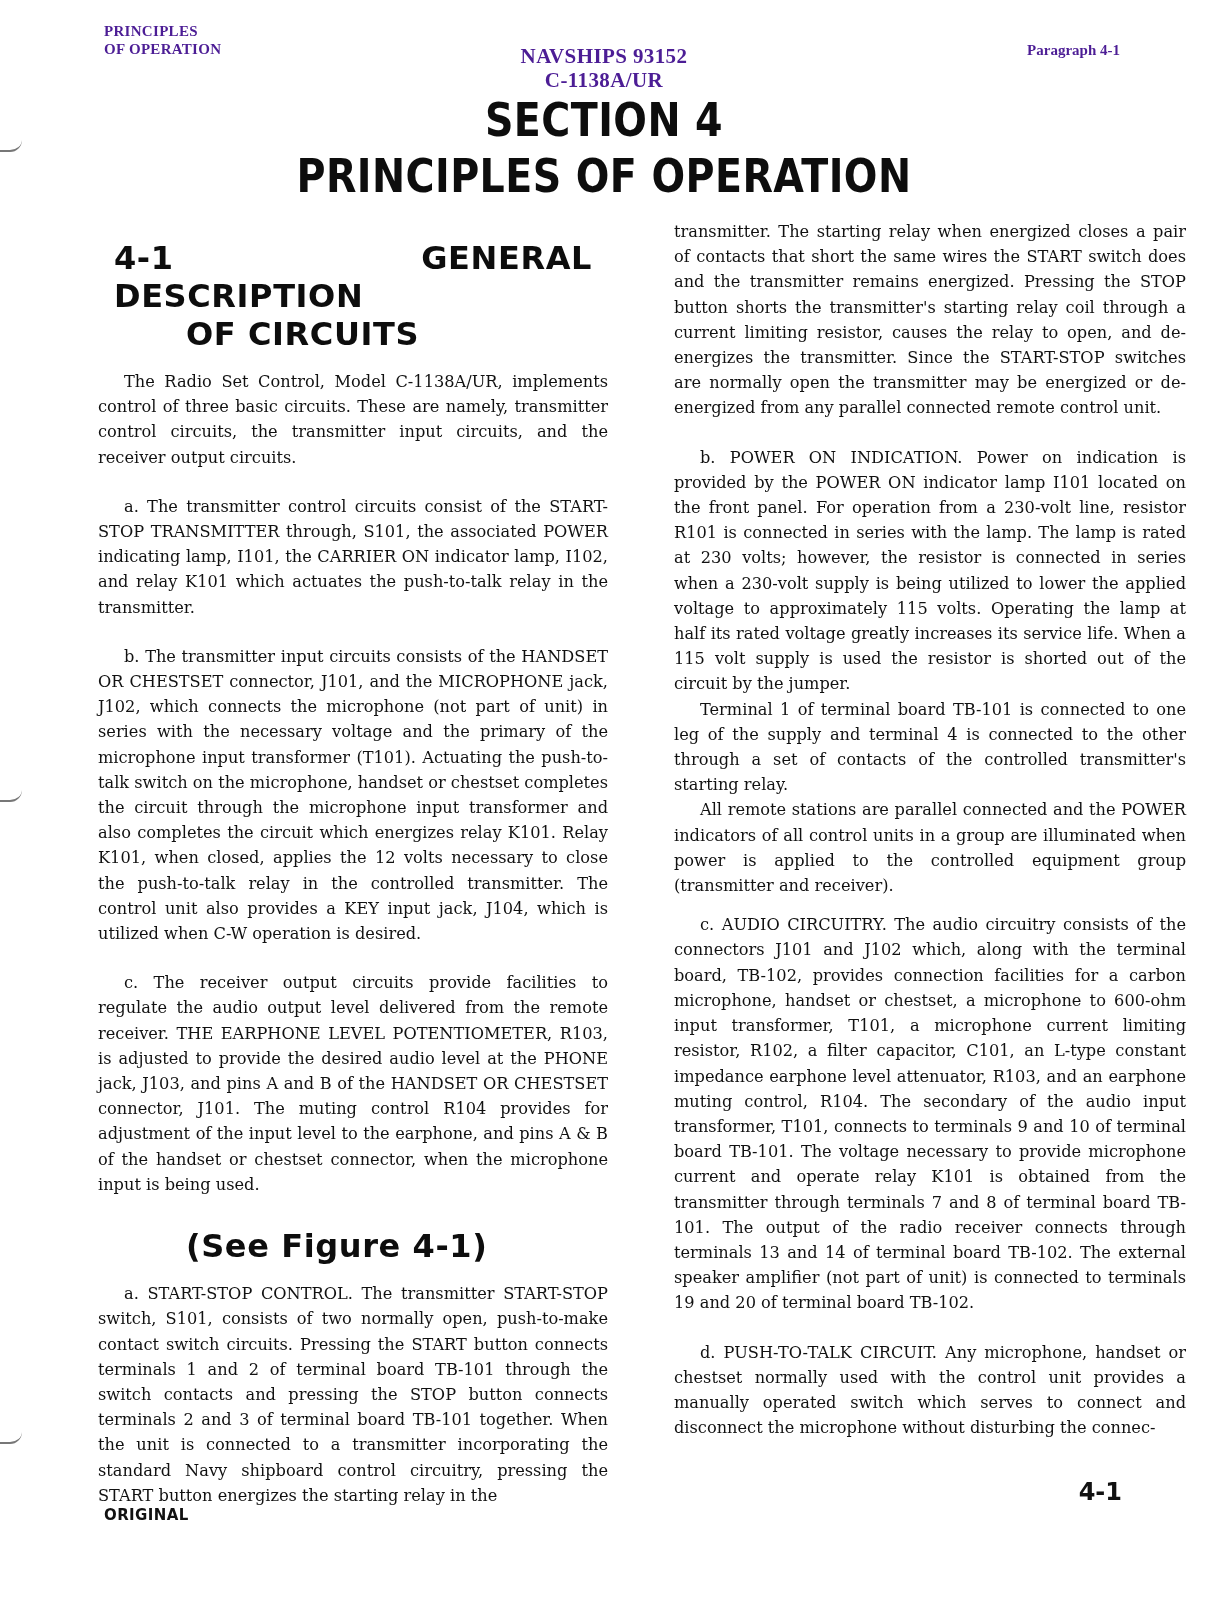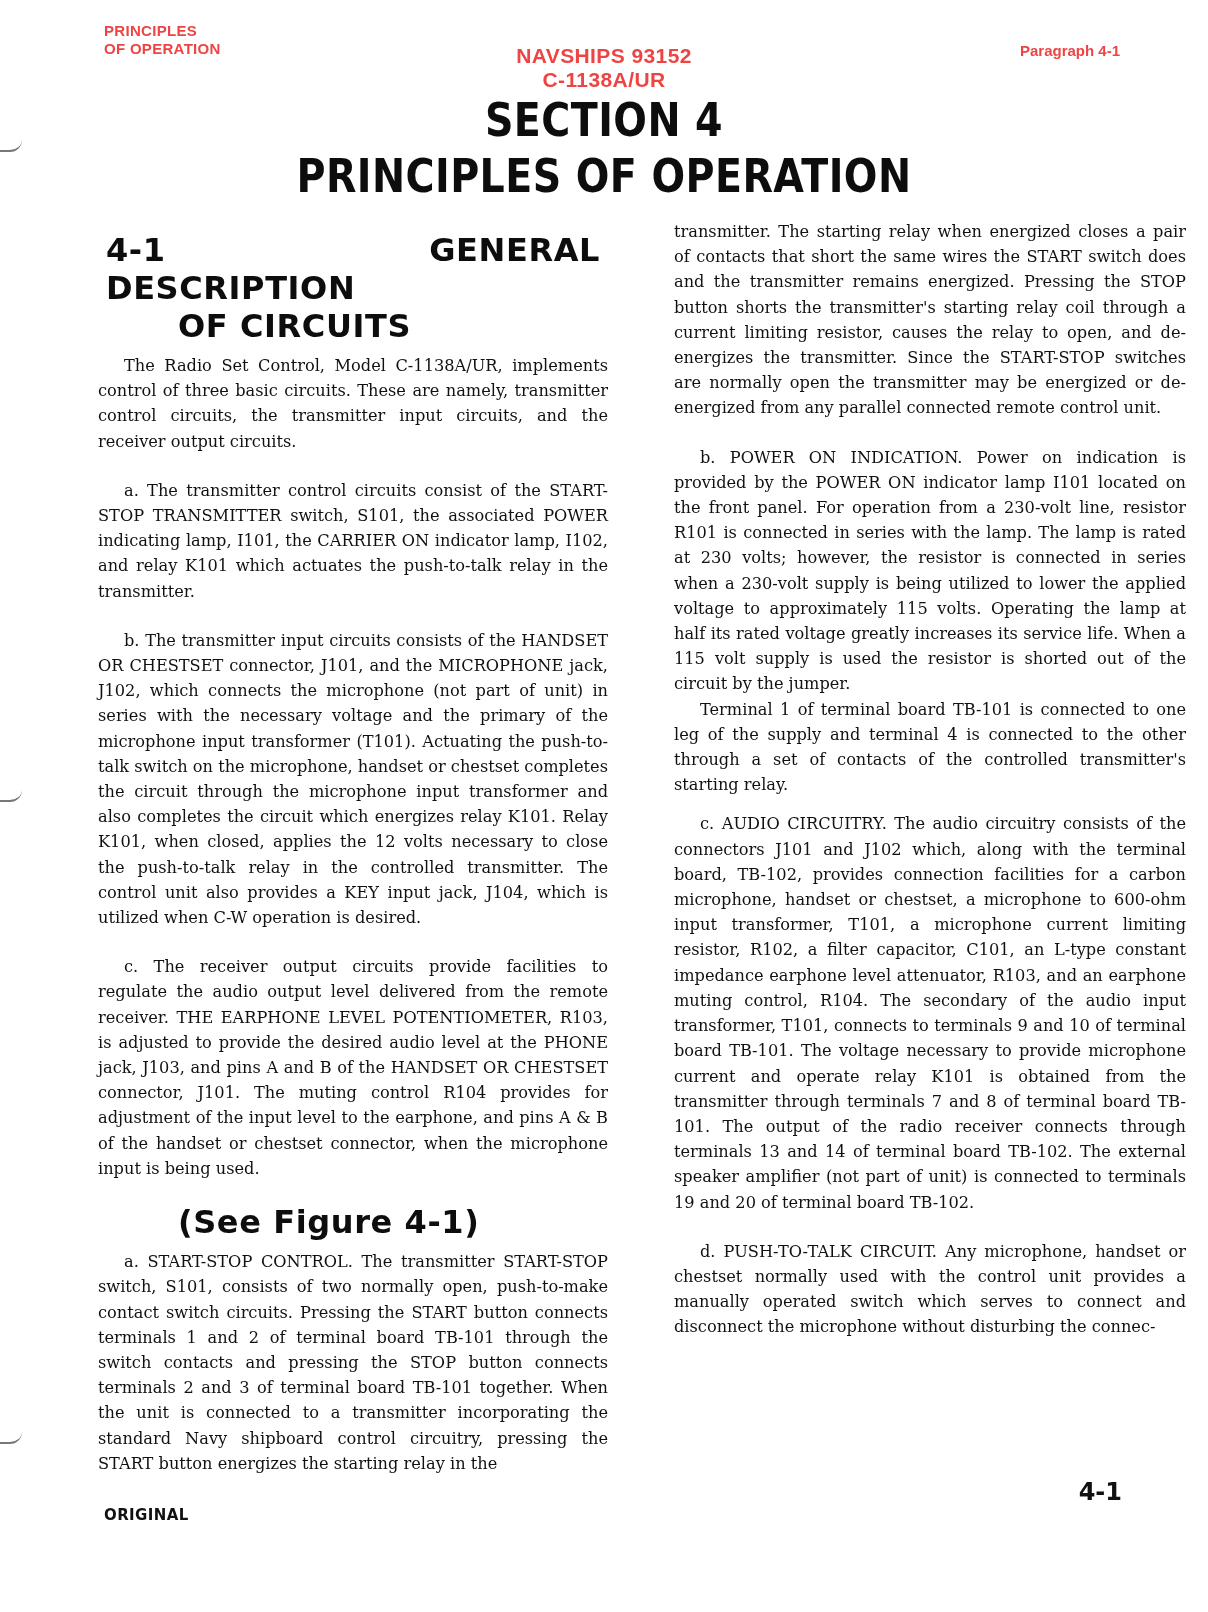--- a/index.html
+++ b/index.html
@@ -1,40 +1,40 @@
 <!DOCTYPE html>
 <html><head>
   <meta charset="utf-8">
   <style>
     html, body { margin: 0; padding: 0; background: #ffffff; }
     body {
       width: 1208px; height: 1612px; position: relative; overflow: hidden;
       color: #111111;
       font-family: "DejaVu Serif", "Liberation Serif", serif;
     }
-    .hdr { position: absolute; font-family: Liberation Sans, sans-serif; font-weight: bold; color: #ef4444; }
+    .hdr { position: absolute; font-family: Liberation Serif, serif; font-weight: bold; color: #4c1d95; }
     .hdr-left { left: 104px; top: 22px; font-size: 15px; line-height: 18px; letter-spacing: 0.3px; }
     .hdr-center { left: 0; width: 1208px; top: 44px; text-align: center; font-size: 21px; line-height: 24px; letter-spacing: 0.4px; }
     .hdr-right { right: 88px; top: 42px; font-size: 15px; margin-left: 44px; }
     .section-title {
       position: absolute; left: 0; width: 1208px; text-align: center;
       font-family: "DejaVu Sans", "Liberation Sans", sans-serif; font-weight: bold;
       transform: scaleX(0.86); transform-origin: 604px 0;
       letter-spacing: 0.5px; color: #0d0d0d;
     }
     .sec-num { top: 94px; font-size: 46px; line-height: 52px; }
     .sec-name { top: 150px; font-size: 46px; line-height: 52px; }
 
     .col { position: absolute; width: 510px; font-size: 16.2px; line-height: 25.2px; text-align: justify; }
     .col-left { left: 98px; top: 223px; }
     .col-right { left: 674px; top: 219px; width: 512px; }
 
     .h2 {
       font-family: "DejaVu Sans", "Liberation Sans", sans-serif; font-weight: bold;
-      font-size: 32px; line-height: 38px; margin: 8px; letter-spacing: 0.6px; color: #0d0d0d;
+      font-size: 32px; line-height: 38px; margin: 16px; letter-spacing: 0.6px; color: #0d0d0d;
     }
     .h2 .indent { display: block; padding-left: 72px; }
     .p { margin: 0; text-indent: 26px; }
     .p.first-cont { text-indent: 0; }
     .gap { height: 24px; }
 
     .footer-left { position: absolute; left: 104px; top: 1506px; font-family: "DejaVu Sans", "Liberation Sans", sans-serif; font-weight: bold; font-size: 15px; letter-spacing: 0.4px; }
     .footer-right { position: absolute; right: 86px; top: 1478px; font-family: "DejaVu Sans", "Liberation Sans", sans-serif; font-weight: bold; font-size: 24px; }
 
     .binding-mark { position: absolute; left: 0; width: 22px; height: 10px; border-bottom: 2px solid #777; border-radius: 0 0 12px 0; }
@@ -59,37 +59,38 @@
 <div class="section-title sec-num">SECTION 4</div>
 <div class="section-title sec-name">PRINCIPLES OF OPERATION</div>
 
 <div class="col col-left">
   <h2 class="h2">
     <span>4-1 GENERAL DESCRIPTION</span>
     <span class="indent">OF CIRCUITS</span>
   </h2>
   <p class="p">The Radio Set Control, Model C-1138A/UR, implements control of three basic circuits. These are namely, transmitter control circuits, the transmitter input circuits, and the receiver output circuits.</p>
   <div class="gap"></div>
-  <p class="p">a. The transmitter control circuits consist of the START-STOP TRANSMITTER switch, S101, the associated POWER indicating lamp, I101, the CARRIER ON indicator lamp, I102, and relay K101 which actuates the push-to-talk relay in the transmitter.</p>
+  <p class="p">a. The transmitter control circuits consist of the START-STOP TRANSMITTER through, S101, the associated POWER indicating lamp, I101, the CARRIER ON indicator lamp, I102, and relay K101 which actuates the push-to-talk relay in the transmitter.</p>
   <div class="gap"></div>
   <p class="p">b. The transmitter input circuits consists of the HANDSET OR CHESTSET connector, J101, and the MICROPHONE jack, J102, which connects the microphone (not part of unit) in series with the necessary voltage and the primary of the microphone input transformer (T101). Actuating the push-to-talk switch on the microphone, handset or chestset completes the circuit through the microphone input transformer and also completes the circuit which energizes relay K101. Relay K101, when closed, applies the 12 volts necessary to close the push-to-talk relay in the controlled transmitter. The control unit also provides a KEY input jack, J104, which is utilized when C-W operation is desired.</p>
   <div class="gap"></div>
   <p class="p">c. The receiver output circuits provide facilities to regulate the audio output level delivered from the remote receiver. THE EARPHONE LEVEL POTENTIOMETER, R103, is adjusted to provide the desired audio level at the PHONE jack, J103, and pins A and B of the HANDSET OR CHESTSET connector, J101. The muting control R104 provides for adjustment of the input level to the earphone, and pins A &amp; B of the handset or chestset connector, when the microphone input is being used.</p>
   <div style="height:14px"></div>
   <h2 class="h2">
     <span class="indent">(See Figure 4-1)</span>
   </h2>
   <p class="p">a. START-STOP CONTROL. The transmitter START-STOP switch, S101, consists of two normally open, push-to-make contact switch circuits. Pressing the START button connects terminals 1 and 2 of terminal board TB-101 through the switch contacts and pressing the STOP button connects terminals 2 and 3 of terminal board TB-101 together. When the unit is connected to a transmitter incorporating the standard Navy shipboard control circuitry, pressing the START button energizes the starting relay in the</p>
 </div>
 
 <div class="col col-right">
   <p class="p first-cont">transmitter. The starting relay when energized closes a pair of contacts that short the same wires the START switch does and the transmitter remains energized. Pressing the STOP button shorts the transmitter's starting relay coil through a current limiting resistor, causes the relay to open, and de-energizes the transmitter. Since the START-STOP switches are normally open the transmitter may be energized or de-energized from any parallel connected remote control unit.</p>
   <div class="gap"></div>
   <p class="p">b. POWER ON INDICATION. Power on indication is provided by the POWER ON indicator lamp I101 located on the front panel. For operation from a 230-volt line, resistor R101 is connected in series with the lamp. The lamp is rated at 230 volts; however, the resistor is connected in series when a 230-volt supply is being utilized to lower the applied voltage to approximately 115 volts. Operating the lamp at half its rated voltage greatly increases its service life. When a 115 volt supply is used the resistor is shorted out of the circuit by the jumper.</p>
   <p class="p">Terminal 1 of terminal board TB-101 is connected to one leg of the supply and terminal 4 is connected to the other through a set of contacts of the controlled transmitter's starting relay.</p>
+  <p class="p">All remote stations are parallel connected and the POWER indicators of all control units in a group are illuminated when power is applied to the controlled equipment group (transmitter and receiver).</p>
   <div style="height:14px"></div>
   <p class="p">c. AUDIO CIRCUITRY. The audio circuitry consists of the connectors J101 and J102 which, along with the terminal board, TB-102, provides connection facilities for a carbon microphone, handset or chestset, a microphone to 600-ohm input transformer, T101, a microphone current limiting resistor, R102, a filter capacitor, C101, an L-type constant impedance earphone level attenuator, R103, and an earphone muting control, R104. The secondary of the audio input transformer, T101, connects to terminals 9 and 10 of terminal board TB-101. The voltage necessary to provide microphone current and operate relay K101 is obtained from the transmitter through terminals 7 and 8 of terminal board TB-101. The output of the radio receiver connects through terminals 13 and 14 of terminal board TB-102. The external speaker amplifier (not part of unit) is connected to terminals 19 and 20 of terminal board TB-102.</p>
   <div class="gap"></div>
   <p class="p">d. PUSH-TO-TALK CIRCUIT. Any microphone, handset or chestset normally used with the control unit provides a manually operated switch which serves to connect and disconnect the microphone without disturbing the connec-</p>
 </div>
 
 <div class="footer-left">ORIGINAL</div>
 <div class="footer-right">4-1</div>
 
 </body></html>

